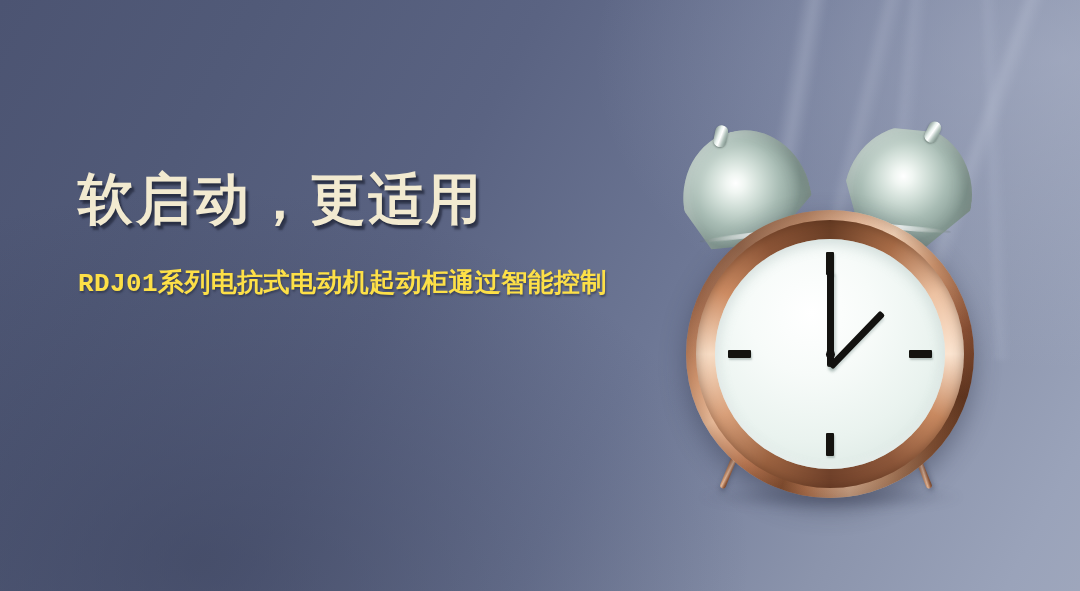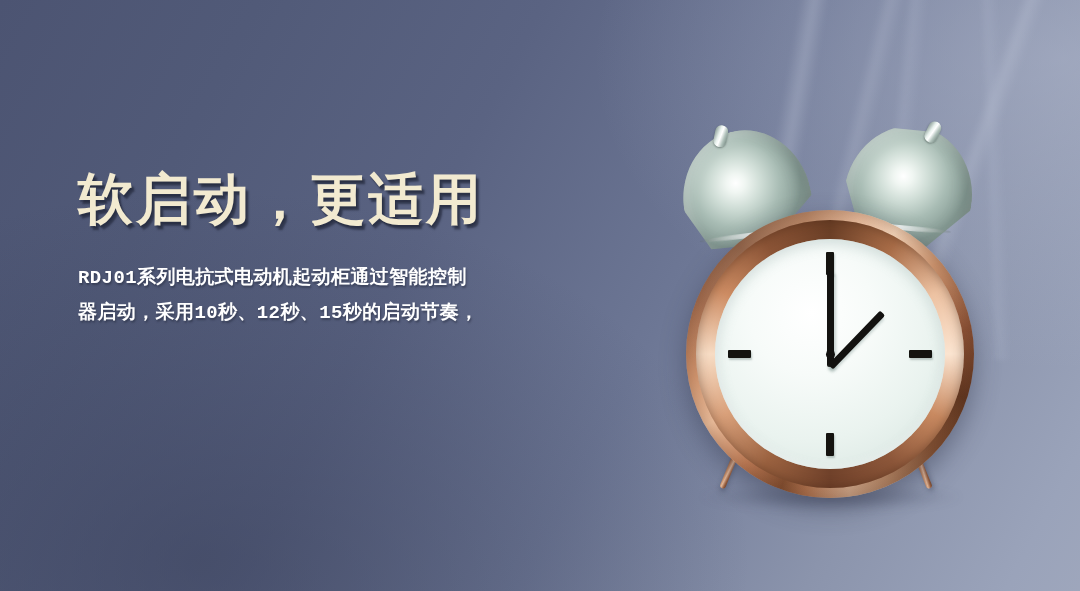--- a/index.html
+++ b/index.html
@@ -70,23 +70,23 @@
     line-height: 1.0;
     margin: 0;
     white-space: nowrap;
     text-shadow:
       3px 4px 2px rgba(26,31,48,0.60),
       1px 2px 1px rgba(26,31,48,0.35);
   }
   .subcopy {
     margin: 0;
     padding-top: 30px;
-    font-size: 19px;
+    font-size: 26px;
     font-weight: bold;
-    color: #ffffff;
+    color: #fde047;
     line-height: 1.82;
     letter-spacing: 0.4px;
     text-shadow: 1px 2px 2px rgba(32,38,56,0.50);
   }
   .subcopy .ln { display: block; white-space: nowrap; }
 
   
   .clock {
     position: absolute;
     left: 660px;
@@ -289,21 +289,20 @@
 <div id="banner">
 
   <div class="bg-base"></div>
   <div class="bg-vignette"></div>
   <div class="bg-streaks"></div>
 
   <div class="text-block">
     <h1 class="headline">软启动，更适用</h1>
     <p class="subcopy">
       <span class="ln">RDJ01系列电抗式电动机起动柜通过智能控制</span>
-      <span class="ln">器启动，采用10秒、12秒、15秒的启动节奏，</span>
     </p>
   </div>
 
   <div class="clock">
 
     <div class="ground-shadow"></div>
 
     <div class="bell bell-left">
       <div class="dome"></div>
       <div class="rimline"></div>

